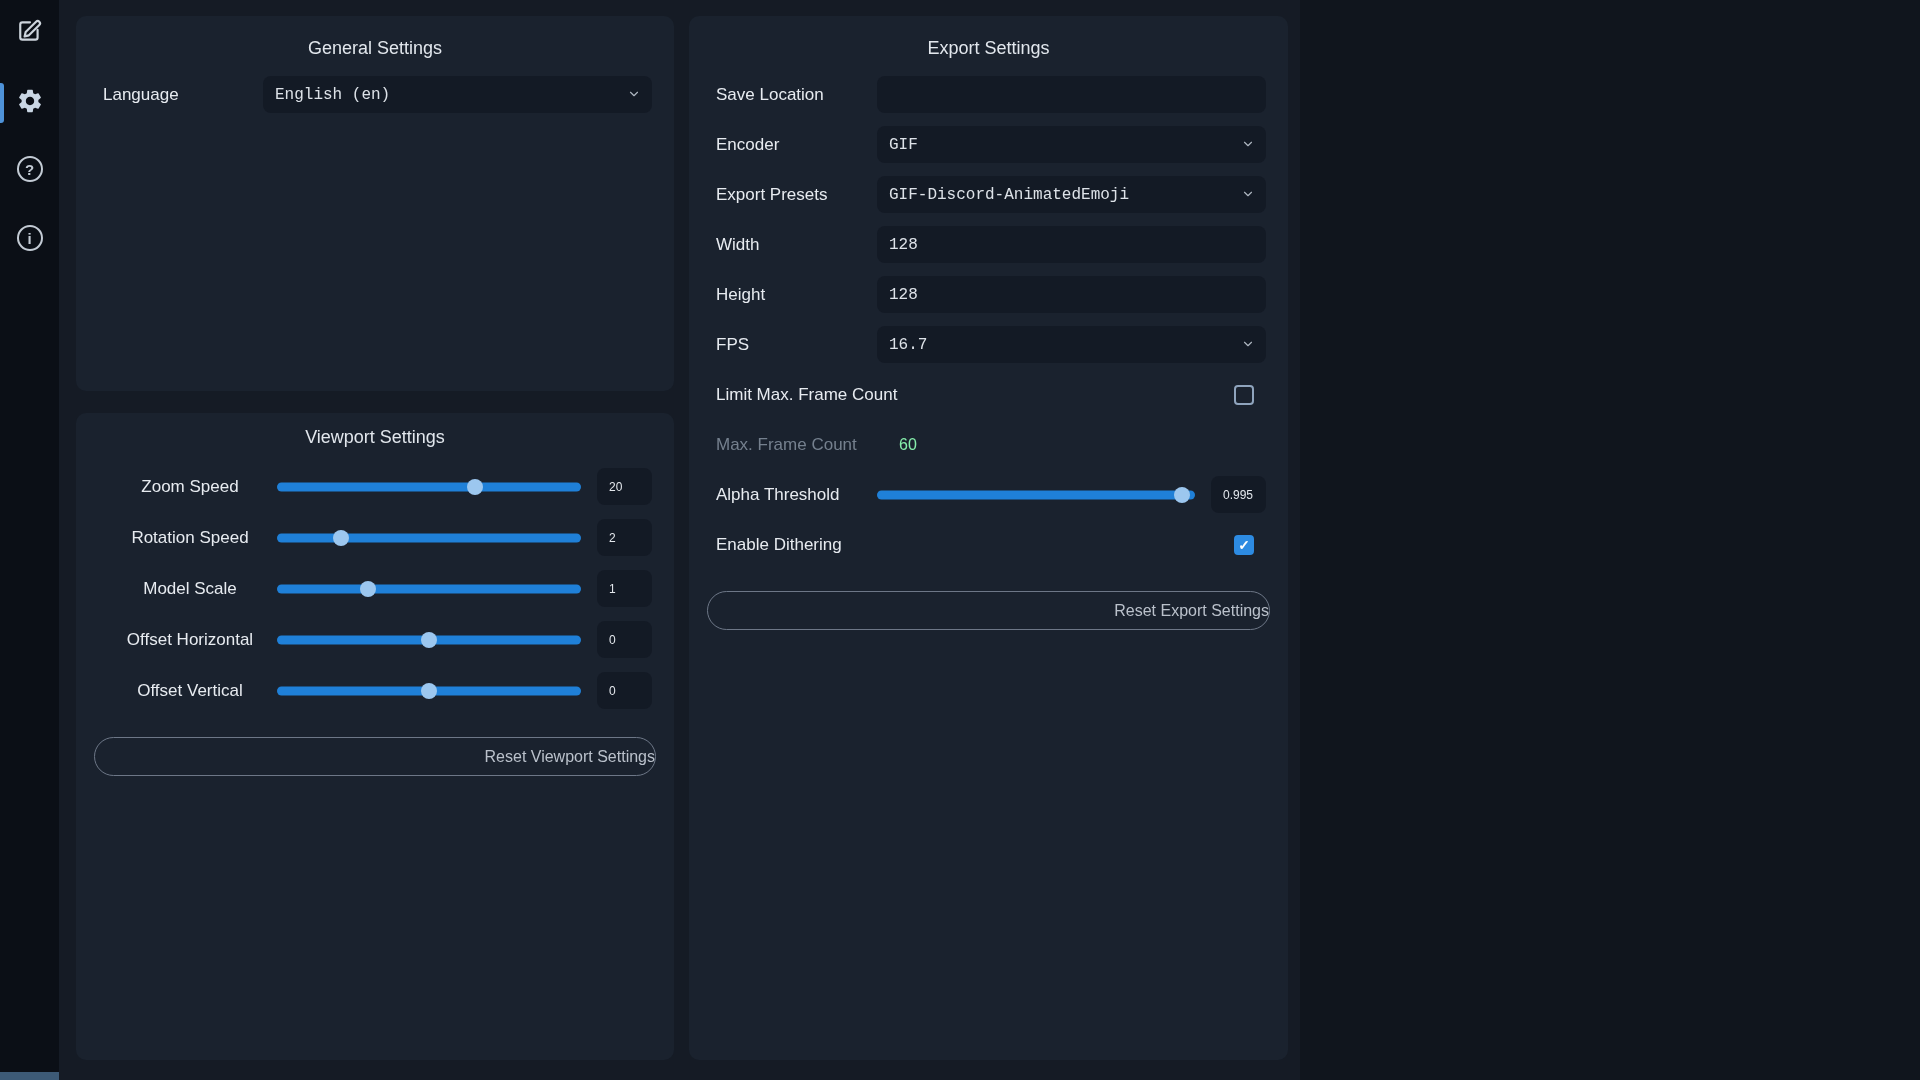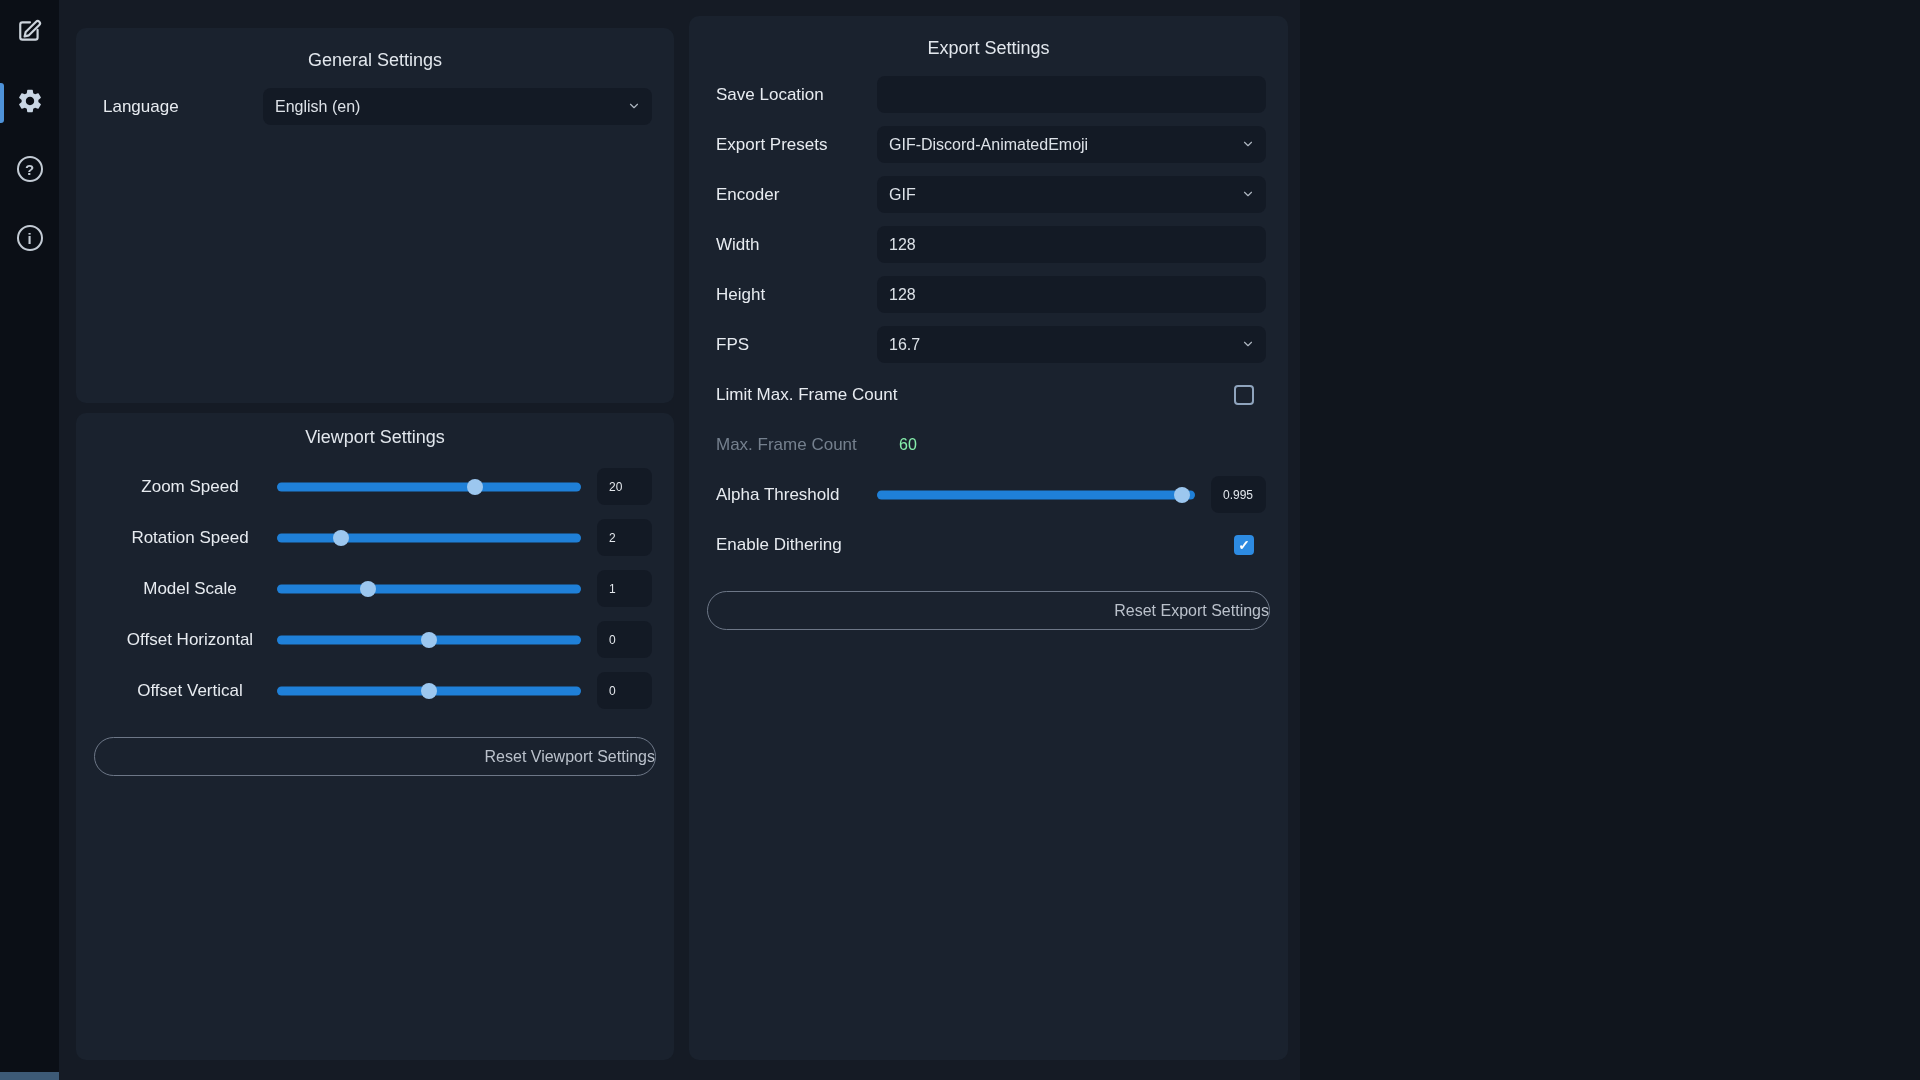--- a/index.html
+++ b/index.html
@@ -48,21 +48,21 @@
     position: absolute; left: 0; bottom: 0;
     width: 59px; height: 8px; background: #3d5a76;
   }
   
   .panel {
     position: absolute;
     background: #1a222e;
     border-radius: 10px;
     z-index: 1;
   }
-  #general-panel  { left: 76px;  top: 28px;  width: 598px; height: 375px; }
+  #general-panel  { left: 76px;  top: 16px;  width: 598px; height: 375px; }
   #viewport-panel { left: 76px;  top: 413px; width: 598px; height: 647px; }
   #export-panel   { left: 689px; top: 16px;  width: 599px; height: 1044px; }
   .panel-title {
     text-align: center; font-size: 18px; font-weight: 400;
     color: #e2e7ed; padding-top: 22px;
   }
   #viewport-panel .panel-title { padding-top: 14px; }
   
   .row {
     display: flex; align-items: center;
@@ -75,21 +75,21 @@
   .label { font-size: 17px; color: #e7ebf0; flex: 0 0 161px; }
   #general-panel .label { flex: 0 0 160px; }
   #viewport-panel .label { flex: 0 0 174px; }
   .control {
     flex: 1; height: 37px;
     background: #131a25; border-radius: 8px;
     display: flex; align-items: center;
     padding: 0 34px 0 12px;
     font-size: 16px; color: #dde2e8;
     position: relative; cursor: pointer;
-    overflow: hidden; white-space: nowrap;
+    overflow: hidden; white-space: nowrap; font-family: Liberation Mono, monospace;
   }
   .control.text-input { padding-right: 12px; cursor: text; }
   .chev { position: absolute; right: 11px; top: 11px; }
   
   .slider { flex: 1; position: relative; height: 37px; cursor: pointer; }
   .track {
     position: absolute; left: 0; right: 0; top: 50%;
     transform: translateY(-50%);
     height: 9px; border-radius: 5px;
     background: #1f80d8;
@@ -248,40 +248,40 @@
   <div class="panel-title">Export Settings</div>
 
   <div class="row first">
     <span class="label">Save Location</span>
     <div class="control text-input">
       <span></span>
     </div>
   </div>
 
   <div class="row">
+    <span class="label">Encoder</span>
+    <div class="control">
+      <span>GIF</span>
+      <svg class="chev" width="14" height="14" viewBox="0 0 24 24">
+          <path d="M6 9l6 6 6-6" stroke="#aeb6c0" stroke-width="2" fill="none" stroke-linecap="round" stroke-linejoin="round"></path>
+        </svg>
+    </div>
+  </div>
+
+  <div class="row">
     <span class="label">Export Presets</span>
     <div class="control">
       <span>GIF-Discord-AnimatedEmoji</span>
       <svg class="chev" width="14" height="14" viewBox="0 0 24 24">
           <path d="M6 9l6 6 6-6" stroke="#aeb6c0" stroke-width="2" fill="none" stroke-linecap="round" stroke-linejoin="round"></path>
         </svg>
     </div>
   </div>
 
   <div class="row">
-    <span class="label">Encoder</span>
-    <div class="control">
-      <span>GIF</span>
-      <svg class="chev" width="14" height="14" viewBox="0 0 24 24">
-          <path d="M6 9l6 6 6-6" stroke="#aeb6c0" stroke-width="2" fill="none" stroke-linecap="round" stroke-linejoin="round"></path>
-        </svg>
-    </div>
-  </div>
-
-  <div class="row">
     <span class="label">Width</span>
     <div class="control text-input">
       <span>128</span>
     </div>
   </div>
 
   <div class="row">
     <span class="label">Height</span>
     <div class="control text-input">
       <span>128</span>

